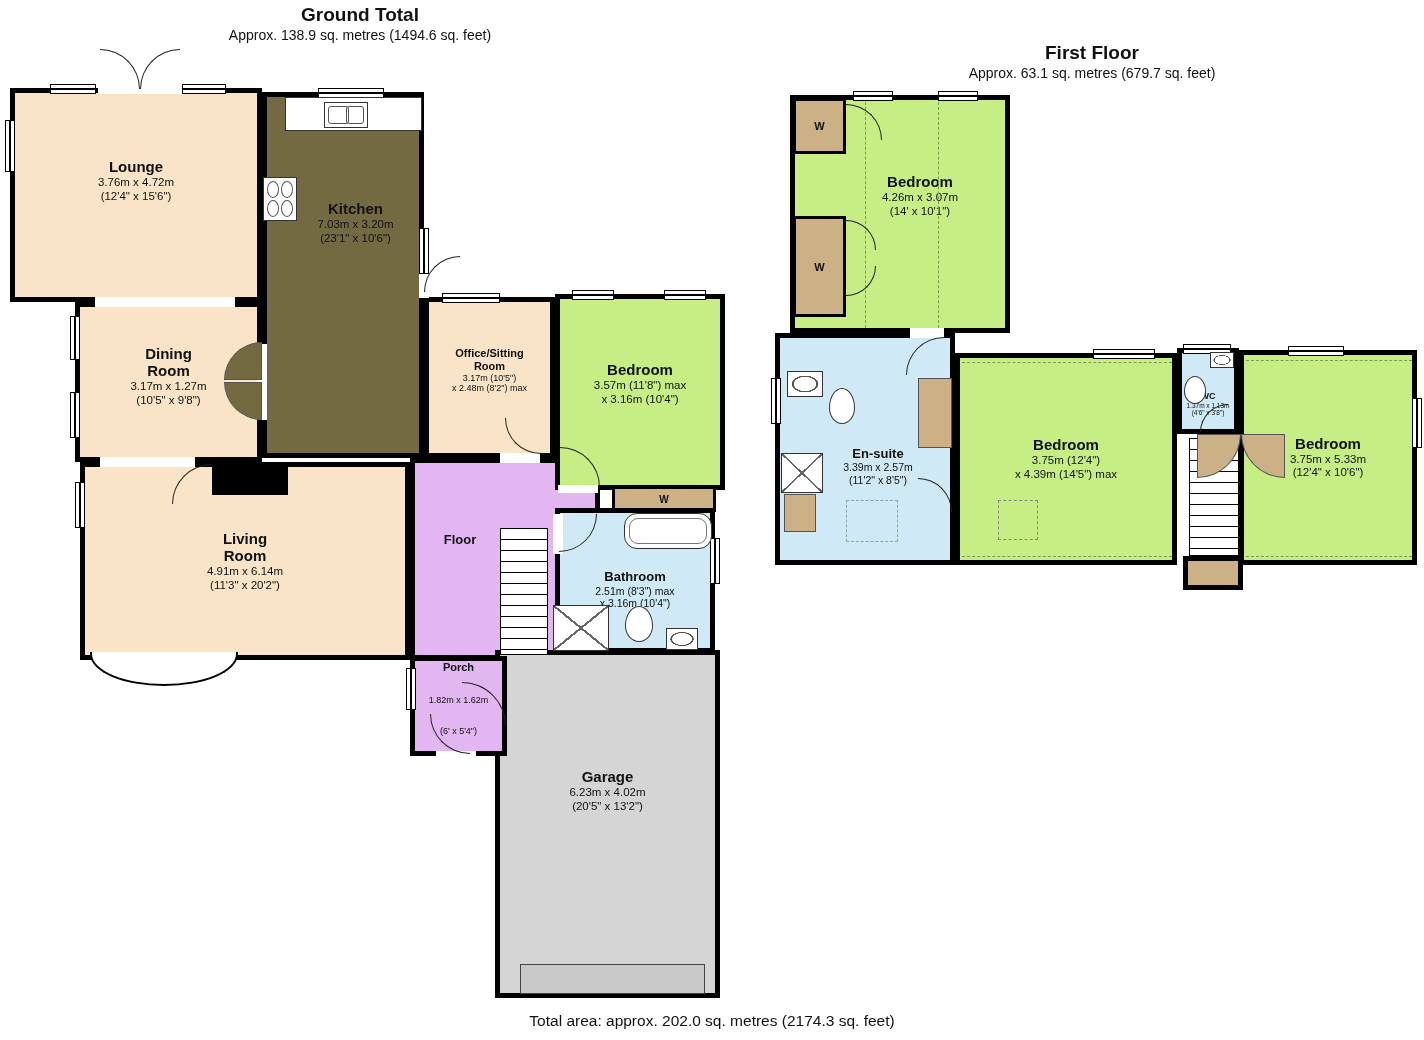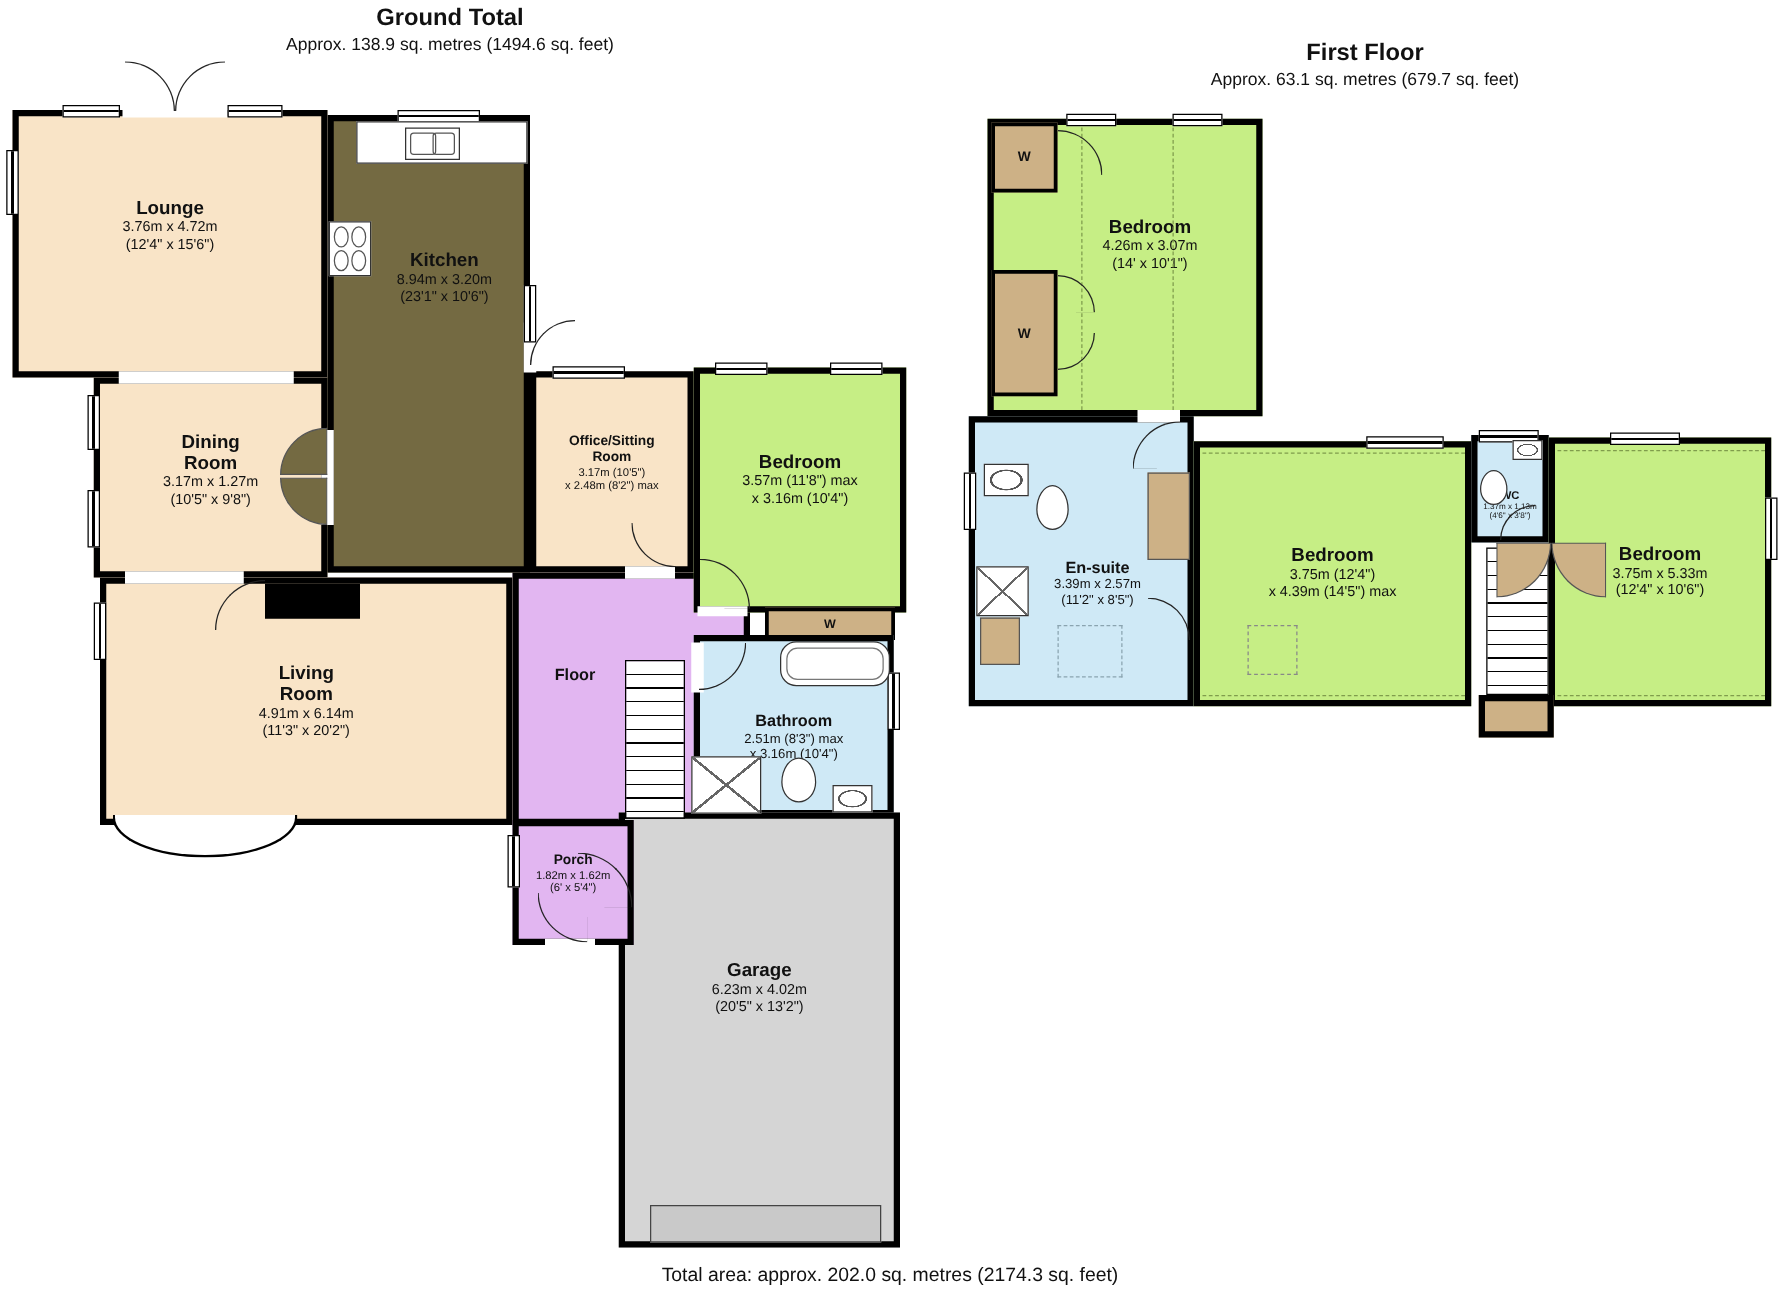--- a/index.html
+++ b/index.html
@@ -97,21 +97,21 @@
 
   <div class="r small" style="left:424px;top:297px;width:131px;height:161px;background:var(--c-cream,#f9e4c7);padding-bottom:14px;">
     <div class="nm">Office/Sitting</div>
     <div class="nm">Room</div>
     <div class="dm">3.17m (10'5")</div>
     <div class="dm">x 2.48m (8'2") max</div>
   </div>
 
   <div class="r" style="left:262px;top:92px;width:162px;height:366px;background:var(--c-kitchen,#746a42);padding-bottom:104px;padding-left:25px;">
     <div class="nm">Kitchen</div>
-    <div class="dm">8.94m x 3.20m</div>
+    <div class="dm">7.03m x 3.20m</div>
     <div class="dm">(23'1" x 10'6")</div>
   </div>
 
   <div class="r" style="left:10px;top:88px;width:252px;height:214px;background:var(--c-cream,#f9e4c7);padding-bottom:28px;">
     <div class="nm">Lounge</div>
     <div class="dm">3.76m x 4.72m</div>
     <div class="dm">(12'4" x 15'6")</div>
   </div>
 
   <div class="r" style="left:555px;top:294px;width:170px;height:196px;background:var(--c-green,#c6ee85);padding-bottom:16px;">
@@ -129,21 +129,21 @@
     <div class="dm">2.51m (8'3") max</div>
     <div class="dm">x 3.16m (10'4")</div>
   </div>
 
   <div class="r" style="left:495px;top:650px;width:225px;height:348px;background:var(--c-gray,#d5d5d5);padding-bottom:66px;">
     <div class="nm">Garage</div>
     <div class="dm">6.23m x 4.02m</div>
     <div class="dm">(20'5" x 13'2")</div>
   </div>
 
-  <div class="r small" style="left:410px;top:656px;width:97px;height:100px;background:var(--c-purple,#e2b6f1);padding-bottom:14px;">
+  <div class="r small" style="left:410px;top:656px;width:97px;height:100px;background:var(--c-purple,#e2b6f1);padding-bottom:14px;justify-content:space-between;">
     <div class="nm">Porch</div>
     <div class="dm">1.82m x 1.62m</div>
     <div class="dm">(6' x 5'4")</div>
   </div>
 
   <div class="blk" style="left:212px;top:467px;width:76px;height:28px;"></div>
   <div class="gap" style="left:98px;top:84px;width:84px;height:10px;"></div>
   <div class="arc tr" style="left:100px;top:49px;width:40px;height:40px;"></div>
   <div class="arc tl" style="left:140px;top:49px;width:40px;height:40px;"></div>
   <div class="gap" style="left:95px;top:297px;width:140px;height:10px;"></div>
@@ -198,21 +198,21 @@
     <div class="inner"></div>
   </div>
   <div class="shower" style="left:553px;top:605px;width:56px;height:46px;"></div>
   <div class="toilet" style="left:625px;top:606px;width:28px;height:36px;"></div>
   <div class="sinkf" style="left:666px;top:628px;width:32px;height:22px;"></div>
 
 </div>
 
 <div>
 
-  <div class="title" style="left:892px;top:32px;width:400px;">
+  <div class="title" style="left:892px;top:42px;width:400px;">
     <h1>First Floor</h1>
     <div class="sub">Approx. 63.1 sq. metres (679.7 sq. feet)</div>
   </div>
 
   <div class="r" style="left:790px;top:95px;width:220px;height:238px;background:var(--c-green,#c6ee85);padding-left:40px;padding-bottom:36px;">
     <div class="nm">Bedroom</div>
     <div class="dm">4.26m x 3.07m</div>
     <div class="dm">(14' x 10'1")</div>
   </div>
 

